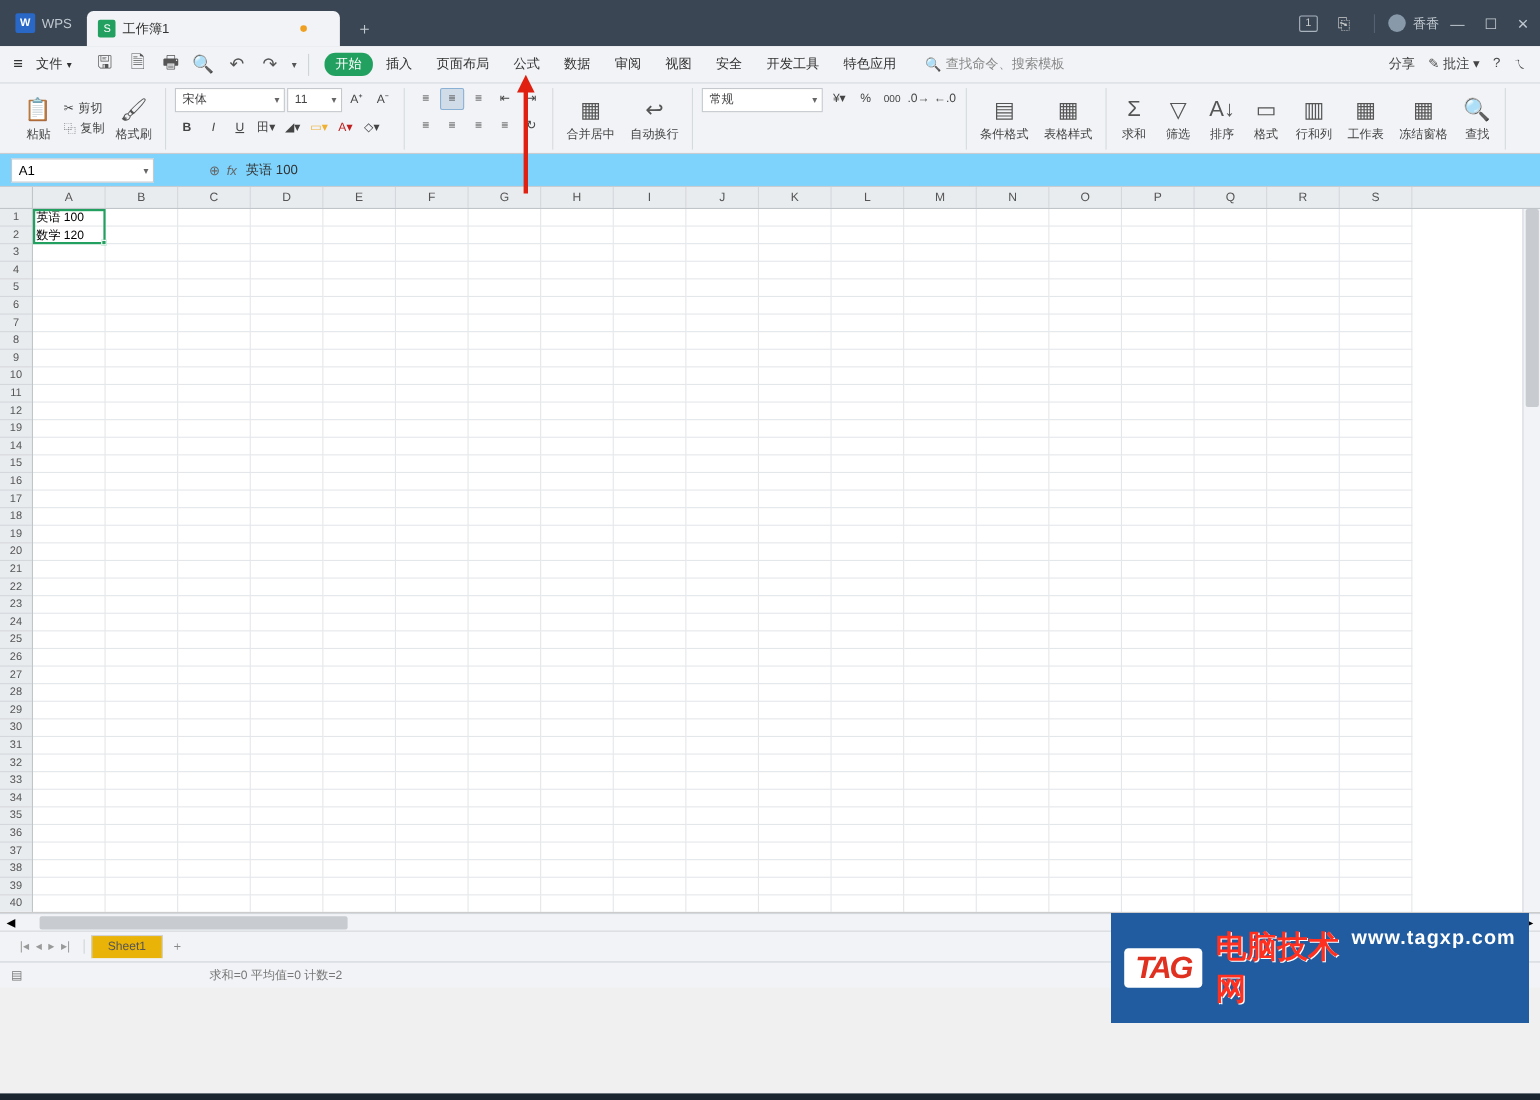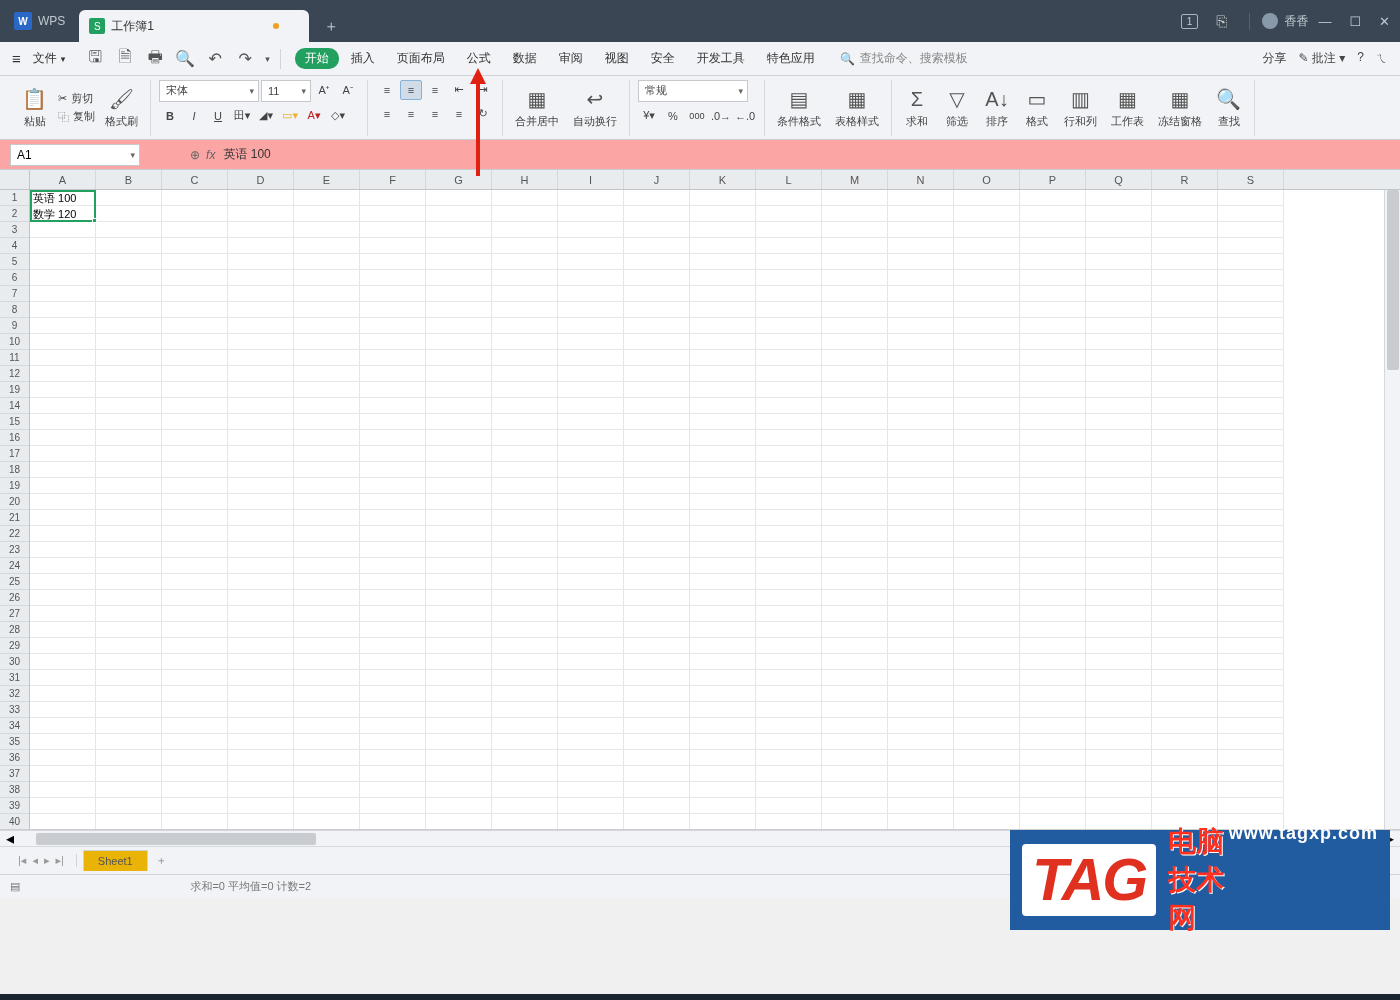--- a/index.html
+++ b/index.html
@@ -35,21 +35,21 @@
 .mini-stack { display: flex; flex-direction: column; gap: 3px; font-size: 11px; }
 .mini-row { display: flex; align-items: center; gap: 4px; }
 .font-sel { height: 22px; border: 1px solid #c5c9ce; background: #fff; font-size: 11px; padding: 0 16px 0 6px; min-width: 100px; position: relative; display: flex; align-items: center;}
 .font-sel.small { min-width: 50px; }
 .sel-arrow::after { content: '▾'; position: absolute; right: 4px; color: #666; font-size: 9px;}
 .fmt-btn { width: 22px; height: 20px; display: flex; align-items: center; justify-content: center; border-radius: 2px; }
 .fmt-btn.active { background: #d0dce8; border: 1px solid #8ab0d4;}
 .row-btns { display: flex; gap: 2px; }
 .combo { height: 22px; border: 1px solid #c5c9ce; background: #fff; font-size: 11px; padding: 0 20px 0 6px; min-width: 110px; position: relative; display: flex; align-items: center;}
 
-.namebox-row { background: #fca5a5; height: 30px; display: flex; align-items: center; padding: 4px 10px; gap: 10px; border-bottom: 1px solid #c9cdd2; font-size: 12px; }
+.namebox-row { background: #7dd3fc; height: 30px; display: flex; align-items: center; padding: 4px 10px; gap: 10px; border-bottom: 1px solid #c9cdd2; font-size: 12px; }
 .name-box { width: 130px; border: 1px solid #c5c9ce; background: #fff; height: 22px; padding: 0 20px 0 6px; position: relative; display: flex; align-items: center;}
 .fx-area { display: flex; align-items: center; gap: 6px; color: #666; margin-left: 40px; }
 .fx-input { border: none; background: transparent; font-size: 12px; padding: 2px; width: 500px; color: #333; }
 
 .grid-area { display: flex; height: 660px; background: #fff; border-bottom: 1px solid #ccc; position: relative; }
 .corner { width: 30px; height: 20px; background: #e9ecef; border-right: 1px solid #c0c5ca; border-bottom: 1px solid #c0c5ca; }
 .col-headers { display: flex; height: 20px; background: #e9ecef; border-bottom: 1px solid #c0c5ca; flex: 1; }
 .col-h { width: 66px; text-align: center; font-size: 11px; color: #555; border-right: 1px solid #d4d8dc; line-height: 20px; }
 .row-headers { width: 30px; background: #e9ecef; border-right: 1px solid #c0c5ca; }
 .row-h { height: 16px; text-align: center; font-size: 10px; color: #555; border-bottom: 1px solid #d4d8dc; line-height: 16px; }
@@ -71,21 +71,21 @@
 .statusbar { height: 24px; background: #f1f3f6; display: flex; align-items: center; font-size: 11px; color: #777; padding: 0 10px; border-top: 1px solid #d0d4d9;}
 .status-left { margin-left: 170px; }
 
 .scroll-h { height: 16px; background: #f1f3f6; border-top: 1px solid #d4d8dc; display: flex; align-items: center; }
 .scroll-track { flex: 1; height: 12px; margin: 0 16px; position: relative; }
 .scroll-thumb-h { position: absolute; left: 0; width: 280px; height: 12px; background: #c8ccd0; border-radius: 2px;}
 .scroll-v { position: absolute; right: 0; top: 20px; bottom: 0; width: 16px; background: #f1f3f6; border-left: 1px solid #d4d8dc;}
 .scroll-thumb-v { position: absolute; top: 0; left: 2px; width: 12px; height: 180px; background: #c8ccd0; border-radius: 2px;}
 
 .watermark { position: absolute; right: 10px; bottom: 70px; width: 380px; height: 100px; background: #215ca0; display: flex; align-items: center; padding: 6px 12px; gap: 12px;}
-.wm-tag { background: #fff; color: #e03020; font-weight: 900; font-size: 59px; padding: 2px 10px; border-radius: 4px; font-style: italic; letter-spacing: -2px;}
+.wm-tag { background: #fff; color: #e03020; font-weight: 900; font-size: 28px; padding: 2px 10px; border-radius: 4px; font-style: italic; letter-spacing: -2px;}
 .wm-text { display: flex; flex-direction: row; color: #fff; }
 .wm-cn { color: #ff3020; font-size: 28px; font-weight: bold; text-shadow: 1px 1px 0 #fff;}
 .wm-url { color: #fff; font-size: 18px; font-weight: bold; letter-spacing: 1px;}
 
 .taskbar { position: absolute; bottom: 0; left: 0; right: 0; height: 6px; background: #1a2530; }
 </style>
 </head>
 <body>
 
 <div class="titlebar">
@@ -215,21 +215,21 @@
   <div class="ribbon-group">
     <div class="big-btn">
         <span class="icon icon-lg">▦</span>
         <span>合并居中</span>
       </div>
     <div class="big-btn">
         <span class="icon icon-lg">↩</span>
         <span>自动换行</span>
       </div>
   </div>
-  <div class="ribbon-group" style="flex-direction:column;gap:4px;align-items:flex-start;">
+  <div class="ribbon-group" style="flex-direction:row;gap:4px;align-items:flex-start;">
     <div class="combo sel-arrow">常规</div>
     <div class="row-btns">
       <div class="fmt-btn">¥▾</div>
       <div class="fmt-btn">%</div>
       <div class="fmt-btn">
           <sup>000</sup>
         </div>
       <div class="fmt-btn">.0→</div>
       <div class="fmt-btn">←.0</div>
     </div>

